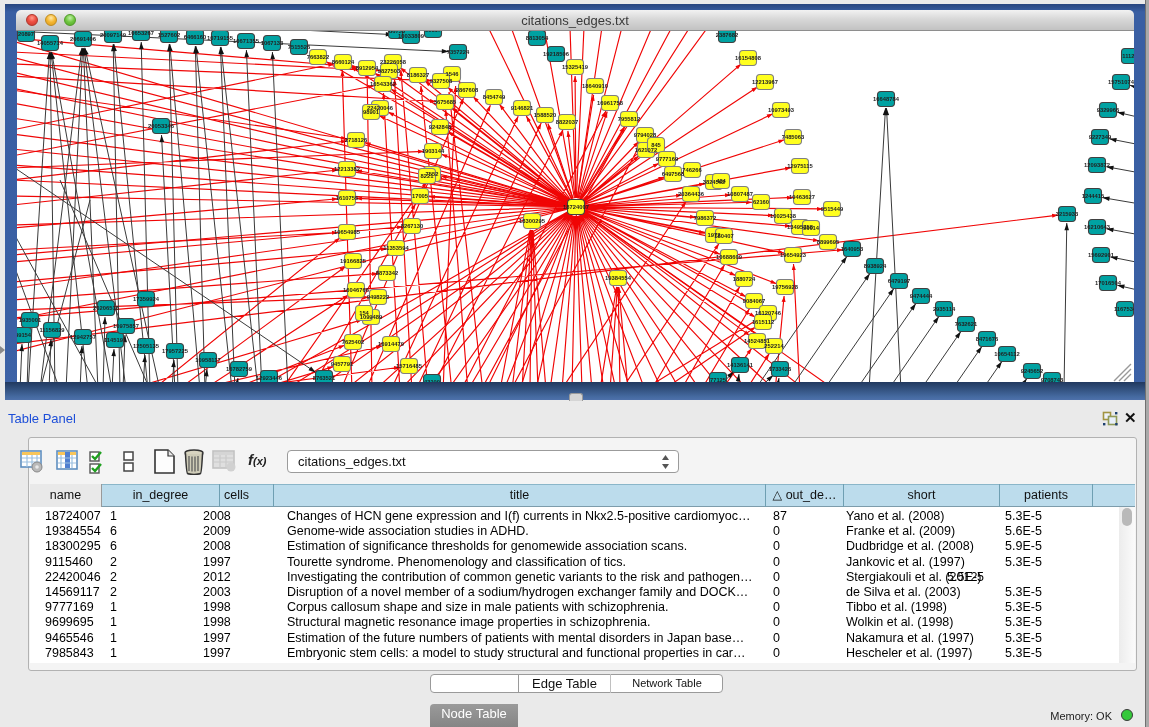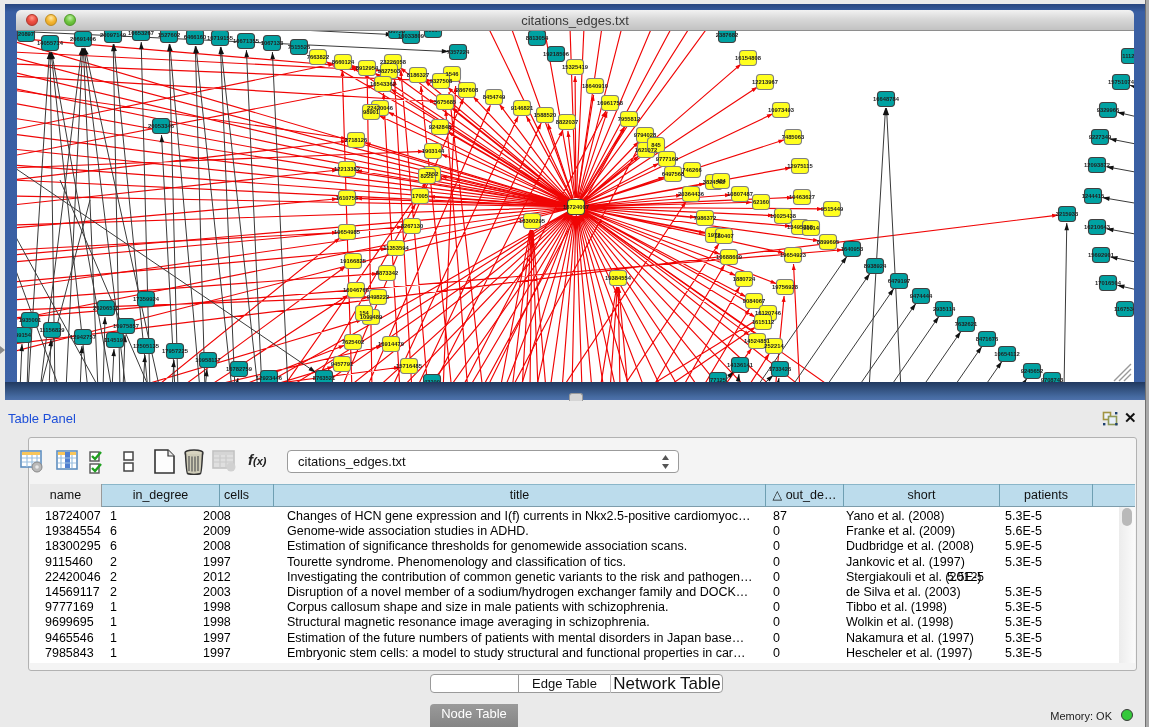--- a/index.html
+++ b/index.html
@@ -470,21 +470,21 @@
     <span style="left:203px">1998</span>
     <span style="left:287px">Corpus callosum shape and size in male patients with schizophrenia.</span>
     <span style="left:773px">0</span>
     <span style="left:846px">Tibbo et al. (1998)</span>
     <span style="left:1005px">5.3E-5</span>
   </div>
 <div class="trow" style="top:614.4px">
     <span style="left:45px">9699695</span>
     <span style="left:110px">1</span>
     <span style="left:203px">1998</span>
-    <span style="left:287px">Structural magnetic resonance image averaging in schizophrenia.</span>
+    <span style="left:287px">Structural magnetic resonance image properties in schizophrenia.</span>
     <span style="left:773px">0</span>
     <span style="left:846px">Wolkin et al. (1998)</span>
     <span style="left:1005px">5.3E-5</span>
   </div>
 <div class="trow" style="top:629.6px">
     <span style="left:45px">9465546</span>
     <span style="left:110px">1</span>
     <span style="left:203px">1997</span>
     <span style="left:287px">Estimation of the future numbers of patients with mental disorders in Japan base…</span>
     <span style="left:773px">0</span>
@@ -502,20 +502,20 @@
   </div>
 
 <div class="abs" style="left:430px;top:674px;width:293px;height:19px;border:1px solid #9a9a9a;
  border-radius:4px;background:#fff"></div>
 <div class="abs" style="left:430px;top:704px;width:88px;height:30px;border-radius:4px 0 0 4px;
  background:linear-gradient(180deg,#9a9a9a,#7f7f7f);color:#fff;font-size:13px;line-height:19px;
  text-align:center">Node Table</div>
 <div class="abs" style="left:518px;top:674px;width:92px;height:19px;border-left:1px solid #9a9a9a;
  color:#111;font-size:13px;line-height:19px;text-align:center">Edge Table</div>
 <div class="abs" style="left:610px;top:674px;width:113px;height:19px;border-left:1px solid #c0c0c0;
- color:#111;font-size:17px;line-height:19px;text-align:center">Network Table</div>
+ color:#111;font-size:11px;line-height:19px;text-align:center">Network Table</div>
 
 <div class="abs" style="right:37px;top:710px;font-size:11px;color:#222">Memory: OK</div>
 <div class="abs" style="left:1121px;top:709px;width:12px;height:12px;border-radius:50%;
  background:#35c93a;border:1.5px solid #3a3a3a"></div>
 
 <div class="abs" style="left:0px;top:346px;width:0;height:0;border-left:5px solid #8a8a8a;
  border-top:4px solid transparent;border-bottom:4px solid transparent"></div>
 
 </body></html>

